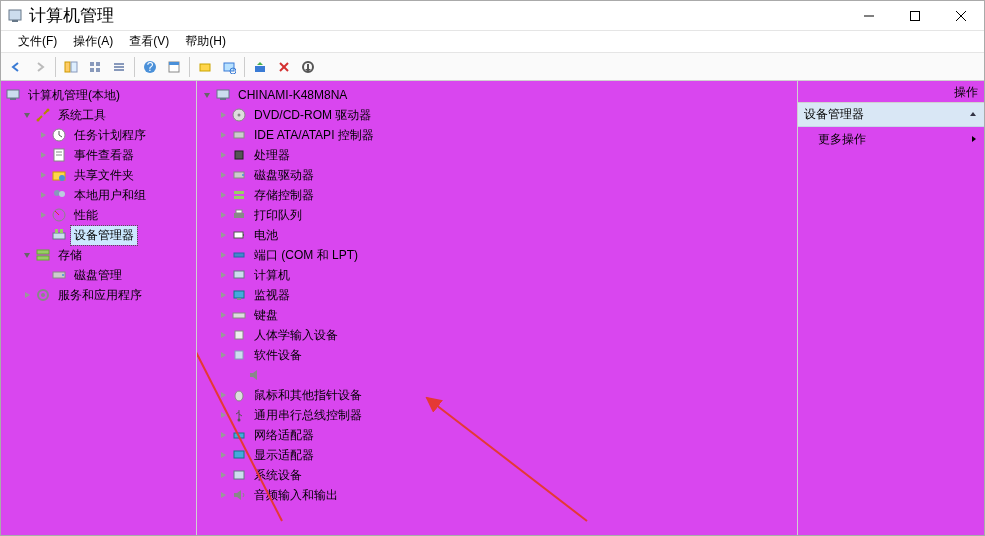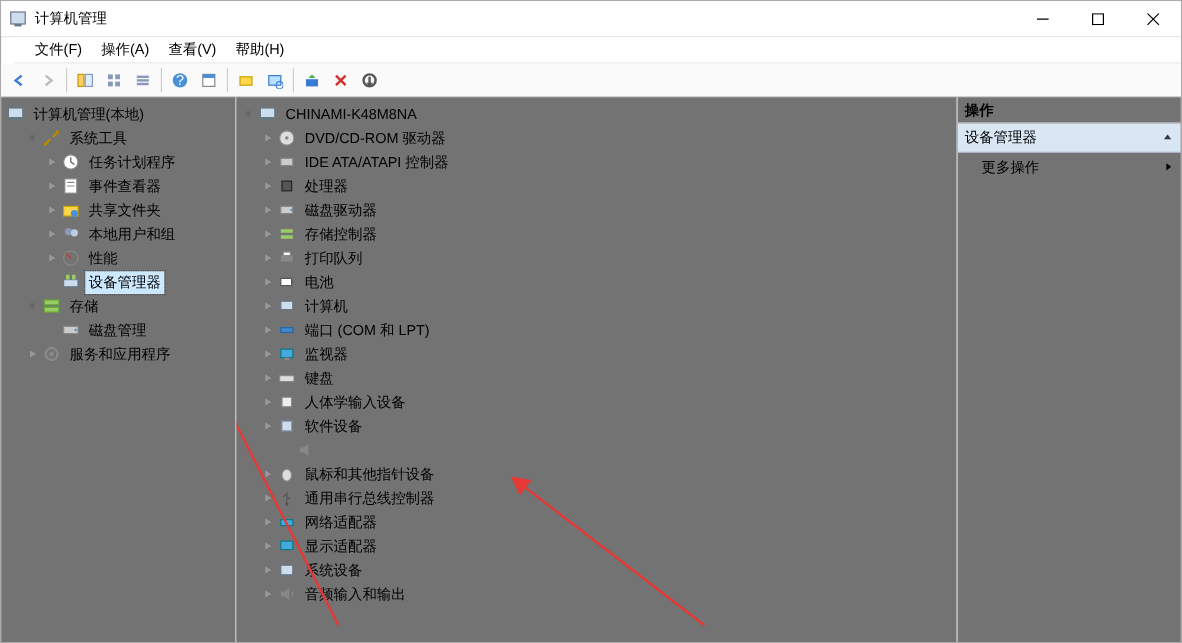--- a/index.html
+++ b/index.html
@@ -1,43 +1,43 @@
 <!DOCTYPE html>
 <html><head>
 <meta charset="utf-8">
 <style>
   *{box-sizing:border-box;margin:0;padding:0;font-family:"Microsoft YaHei","Segoe UI",Tahoma,sans-serif;font-size:12px;color:#000;}
   html,body{width:985px;height:536px;background:#fff;}
   .window{display:flex;flex-direction:column;width:100%;height:100%;border:1px solid #aaa;}
   .titlebar{display:flex;align-items:center;height:30px;background:#fff;border-bottom:1px solid #e5e5e5;}
   .titlebar .icon{width:16px;height:16px;margin:0 6px;}
-  .titlebar .title{flex:0 0 auto;font-size:12px;}
+  .titlebar .title{flex:0 0 auto;font-size:17px;}
   .titlebar .spacer{flex:1;}
   .win-btn{width:46px;height:30px;display:flex;align-items:center;justify-content:center;}
-  .menubar{display:flex;align-items:flex-end;height:22px;padding:0 9px;background:#fff;border-bottom:1px solid #e5e5e5;margin-left:11px;}
+  .menubar{display:flex;align-items:flex-end;height:22px;padding:0 9px;background:#fff;border-bottom:1px solid #e5e5e5;}
   .menubar .menu-item{padding:2px 8px;}
   .toolbar{display:flex;align-items:center;height:28px;padding:0 4px;gap:2px;background:#fafafa;border-bottom:1px solid #d0d0d0;}
   .tb{width:22px;height:22px;display:flex;align-items:center;justify-content:center;border:1px solid transparent;border-radius:2px;}
   .tb-sep{width:1px;height:20px;background:#ccc;margin:0 2px;}
   .content{flex:1;display:flex;min-height:0;}
-  .pane{background:#737373;}
+  .pane{background:#d946ef;}
   .pane-left{width:196px;border-right:1px solid #d0d0d0;overflow:auto;}
   .pane-mid{flex:1;border-right:1px solid #d0d0d0;overflow:auto;position:relative;text-align:center;}
   .pane-right{width:186px;overflow:auto;}
   .tree{padding:4px 2px;}
   .tree-row{display:flex;align-items:center;height:20px;white-space:nowrap;}
   .tree-row .exp{width:12px;height:12px;display:flex;align-items:center;justify-content:center;margin-right:2px;flex:0 0 auto;}
   .tree-row .ic{width:16px;height:16px;display:flex;align-items:center;justify-content:center;margin-right:4px;flex:0 0 auto;}
   .tree-row .lbl{padding:1px 3px;}
   .ind-0{padding-left:2px;}
   .ind-1{padding-left:18px;}
   .ind-2{padding-left:34px;}
   .sel-left .lbl{background:#cce8ff;outline:1px dotted #555;}
   .sel-mid .lbl{background:#cce8ff;border:1px solid #7eb4ea;padding:0 2px;}
-  .actions-header{height:22px;border-bottom:1px solid #d0d0d0;padding:3px 6px;font-weight:700;}
+  .actions-header{height:22px;border-bottom:1px solid #d0d0d0;padding:3px 6px;font-weight:400;text-align:right;}
   .actions-section{background:#d9e7f5;padding:3px 6px;border-bottom:1px solid #c6d5e8;display:flex;align-items:center;}
   .actions-section .caret{margin-left:auto;}
   .actions-item{padding:4px 6px 4px 20px;display:flex;align-items:center;}
   .actions-item .caret{margin-left:auto;}
   .arrow-svg{position:absolute;top:0;left:0;pointer-events:none;}
 </style>
 </head>
 <body>
 
 <div class="window">
@@ -419,37 +419,37 @@
             <span class="lbl">电池</span>
           </div>
         <div class="tree-row ind-1">
             <span class="exp">
               <svg width="10" height="10">
                 <path d="M3 2 L8 5 L3 8 Z" fill="#999"></path>
               </svg>
             </span>
             <span class="ic">
               <svg width="14" height="14">
+                <rect x="2" y="5" width="10" height="4" fill="#48c" stroke="#26a"></rect>
+              </svg>
+            </span>
+            <span class="lbl">端口 (COM 和 LPT)</span>
+          </div>
+        <div class="tree-row ind-1">
+            <span class="exp">
+              <svg width="10" height="10">
+                <path d="M3 2 L8 5 L3 8 Z" fill="#999"></path>
+              </svg>
+            </span>
+            <span class="ic">
+              <svg width="14" height="14">
                 <rect x="2" y="3" width="10" height="7" fill="#cde" stroke="#678"></rect>
               </svg>
             </span>
             <span class="lbl">计算机</span>
-          </div>
-        <div class="tree-row ind-1">
-            <span class="exp">
-              <svg width="10" height="10">
-                <path d="M3 2 L8 5 L3 8 Z" fill="#999"></path>
-              </svg>
-            </span>
-            <span class="ic">
-              <svg width="14" height="14">
-                <rect x="2" y="5" width="10" height="4" fill="#48c" stroke="#26a"></rect>
-              </svg>
-            </span>
-            <span class="lbl">端口 (COM 和 LPT)</span>
           </div>
         <div class="tree-row ind-1">
             <span class="exp">
               <svg width="10" height="10">
                 <path d="M3 2 L8 5 L3 8 Z" fill="#999"></path>
               </svg>
             </span>
             <span class="ic">
               <svg width="14" height="14">
                 <rect x="2" y="3" width="10" height="7" fill="#4ad" stroke="#178"></rect>

